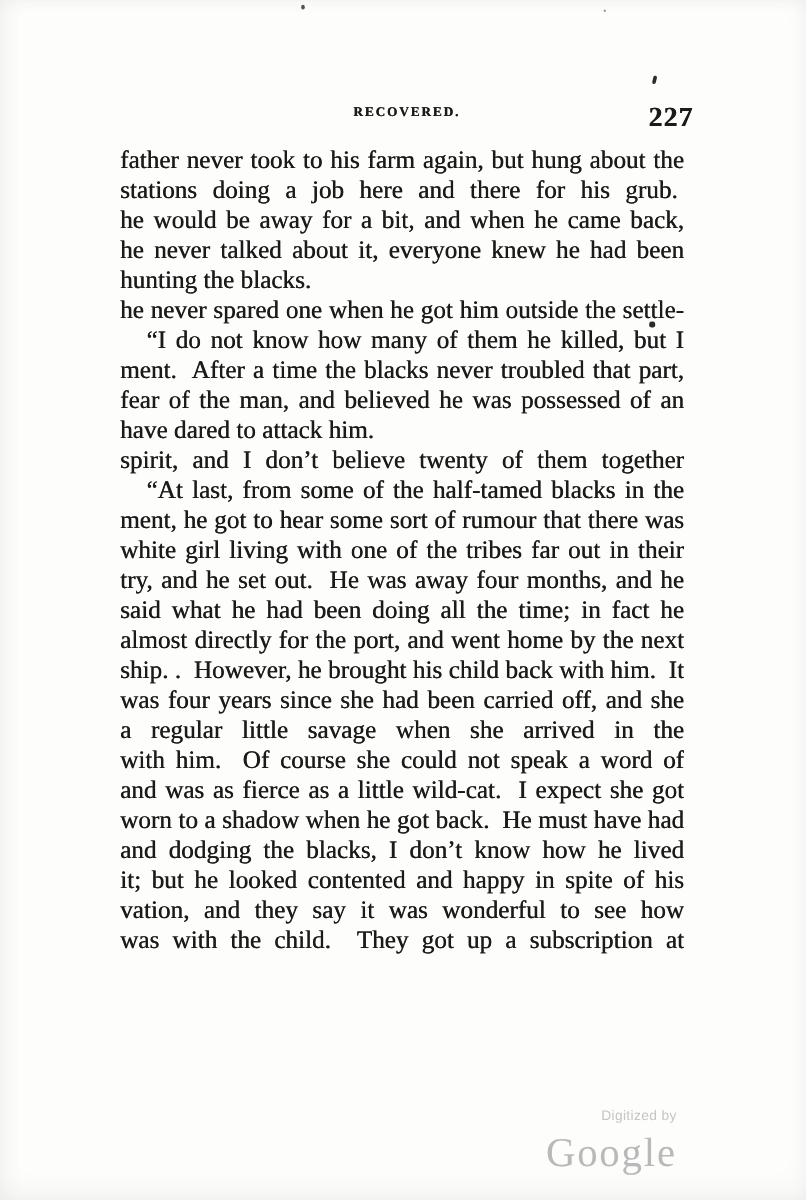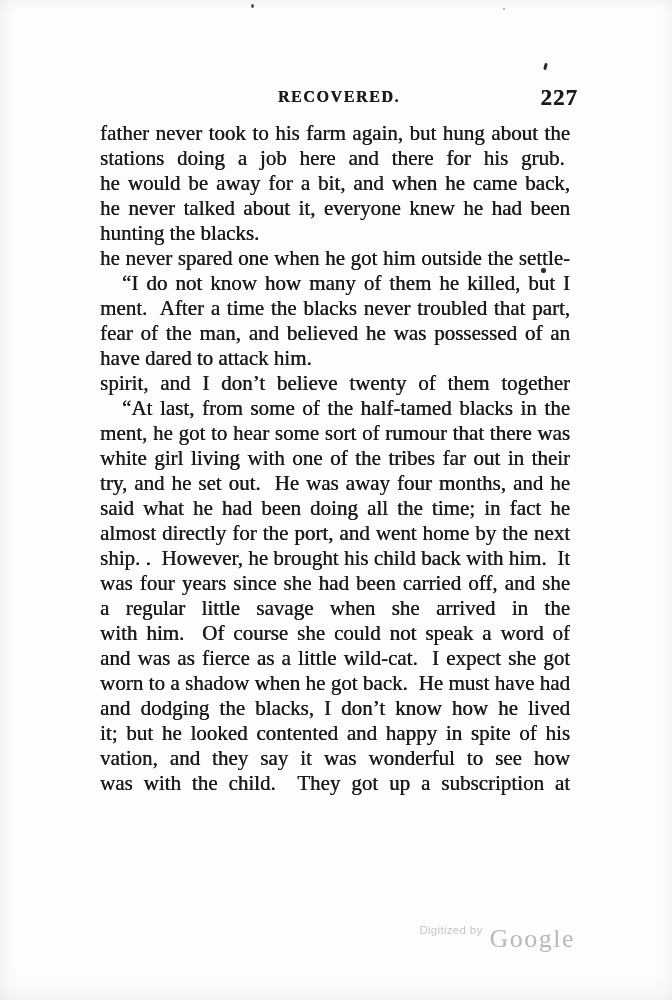--- a/index.html
+++ b/index.html
@@ -35,21 +35,21 @@
     top: 88px;
     left: 100px;
     width: 478px;
     height: 20px;
   }
   .running-title {
     position: absolute;
     left: 0;
     right: 0;
     text-align: center;
-    font-size: 16px;
+    font-size: 11px;
     font-weight: 700;
     letter-spacing: 1.6px;
     text-shadow: 0.3px 0 0 currentColor;
   }
   .page-number {
     position: absolute;
     right: 0;
     top: -3px;
     font-size: 23px;
     font-weight: 700;
@@ -76,34 +76,35 @@
   .line.left-last {
     text-align-last: left;
   }
   .line.indent {
     text-indent: 22px;
   }
 
   .watermark {
     position: absolute;
     top: 924px;
-    right: 97px;
+    right: 108px;
     display: flex;
-    align-items: flex-start;
+    align-items: flex-end;
     gap: 7px;
+    flex-direction: column;
   }
   .digitized-by {
     font-family: "Liberation Sans", sans-serif;
     font-size: 11.5px;
     color: var(--wm-light, #c6c6c6);
     letter-spacing: 0.3px;
   }
   .google-logo {
     font-family: "Liberation Serif", serif;
-    font-size: 26px;
+    font-size: 34px;
     letter-spacing: 1.5px;
     color: var(--wm, #b9b9b9);
   }
 
   
   .speck {
     position: absolute;
     background: #2b2b2b;
     border-radius: 50%;
   }

